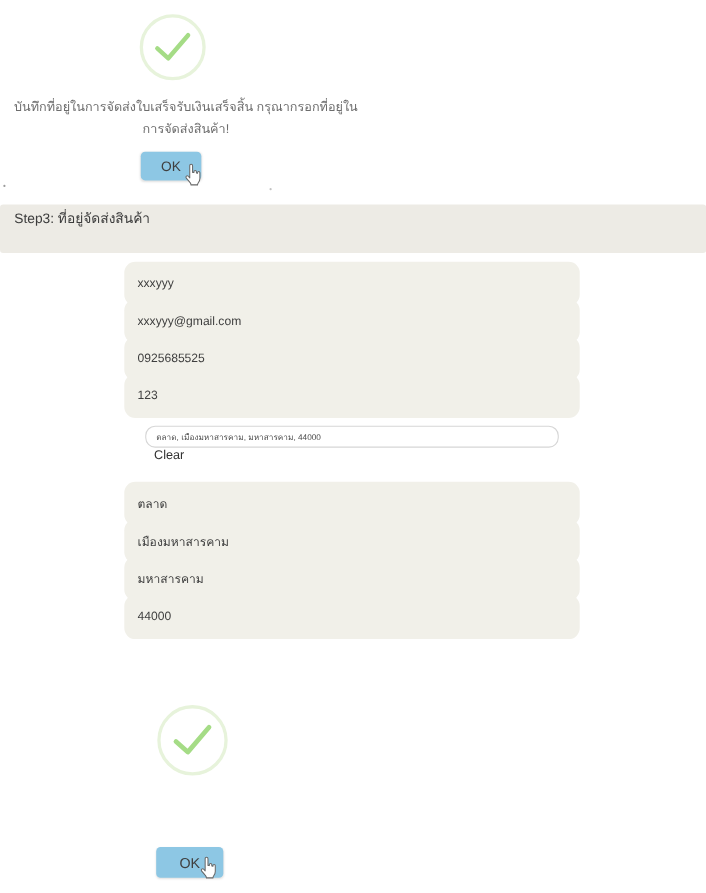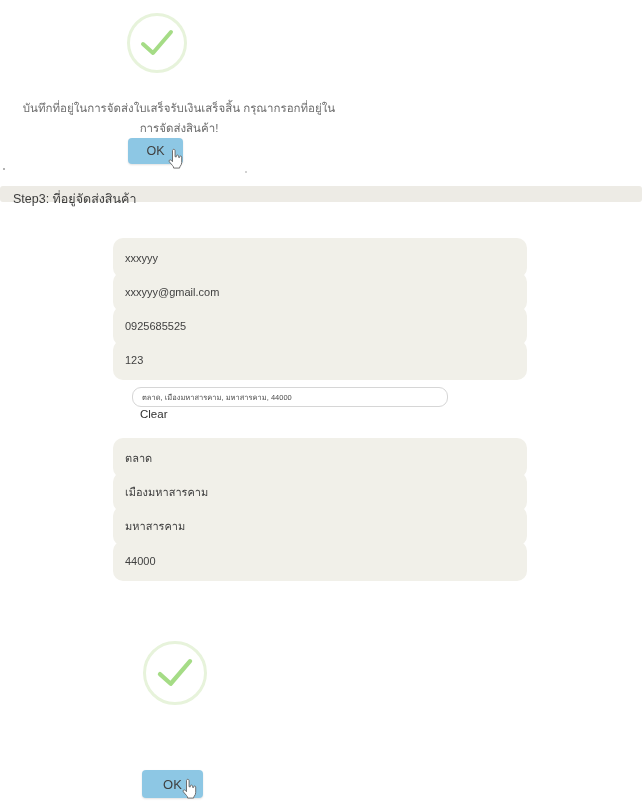--- a/index.html
+++ b/index.html
@@ -9,47 +9,47 @@
   }
   
   .success-icon{
     position:absolute;width:60px;height:60px;border-radius:50%;
     border:3px solid #e7f3db;box-sizing:border-box;background:#fff;
   }
   .success-icon svg{position:absolute;left:0;top:0;}
   
   .msg{
     position:absolute;color:#6d6d6d;font-size:11.5px;line-height:1.75;
-    text-align:center;margin:18px;
+    text-align:center;margin:8px;
   }
   
   .ok-btn{
     position:absolute;background:#8dc7e4;color:#404040;border:none;
     border-radius:4px;font-size:12.5px;font-family:inherit;cursor:pointer;
     box-shadow:0 1px 2px rgba(0,0,0,.12);
   }
   .cursor-icon{position:absolute;pointer-events:none;}
   .dot{position:absolute;width:2px;height:2px;background:#9a9a9a;border-radius:50%;}
   
   .step-bar{
-    position:absolute;left:0;top:186px;width:642px;height:16px;
+    position:absolute;left:0;top:186px;width:642px;height:44px;
     background:#edebe5;border-radius:3px;
   }
   .step-bar span{
     display:block;line-height:26px;padding-left:13px;font-size:12.5px;color:#3c3c3c;
   }
   
   .field{
     position:absolute;left:113px;width:414px;height:40px;background:#f1f0e9;
     border:none;border-radius:10px;padding:0 12px;font-size:11px;color:#3f3f3f;
     box-sizing:border-box;font-family:inherit;outline:none;
   }
   
   .auto-input{
-    position:absolute;left:132px;top:387px;width:316px;height:20px;
+    position:absolute;left:132px;top:387px;width:376px;height:20px;
     background:#ffffff;border:1px solid #d6d6d6;border-radius:9px;
     font-size:7.5px;color:#4a4a4a;padding:0 9px;box-sizing:border-box;
     font-family:inherit;outline:none;
   }
   .clear-btn{
     position:absolute;left:140px;top:408px;background:none;border:none;
     font-size:11.5px;color:#303030;font-family:inherit;cursor:pointer;padding:0;
   }
   
   .pay-btn{

